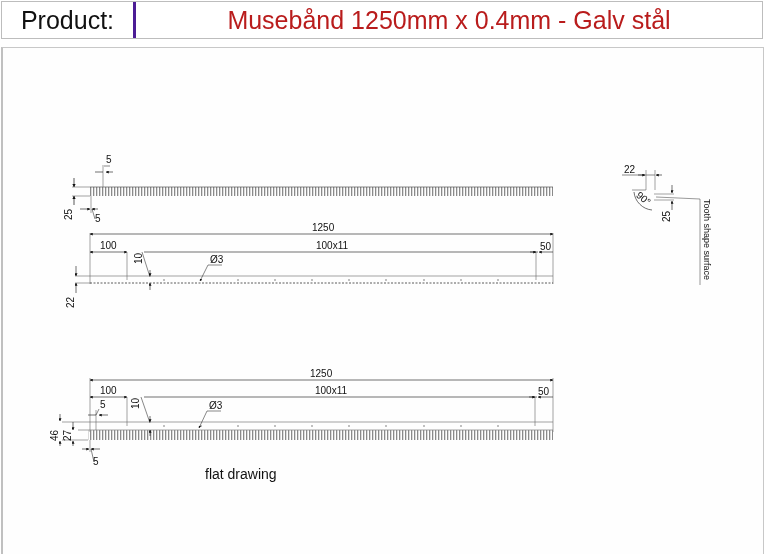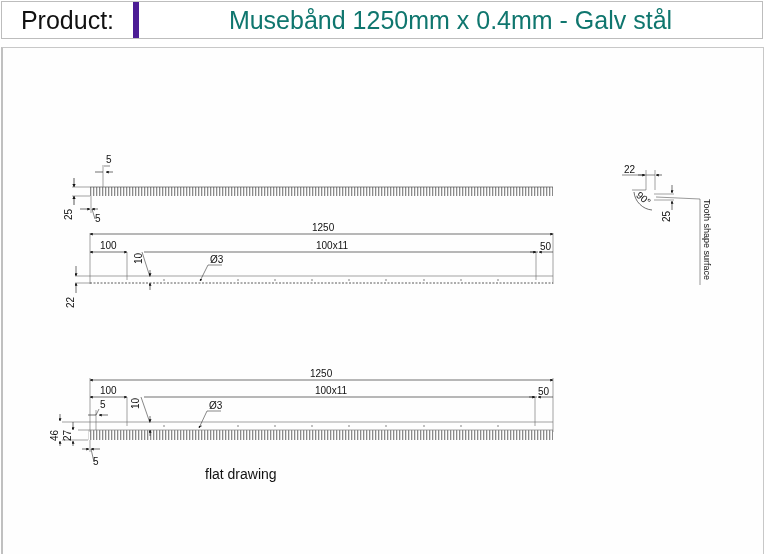--- a/index.html
+++ b/index.html
@@ -1,19 +1,19 @@
 <!DOCTYPE html>
 <html><head>
 <meta charset="utf-8">
 <style>
   html,body{margin:0;padding:0;background:#fff;}
   body{width:766px;height:554px;position:relative;overflow:hidden;font-family:"Liberation Sans",sans-serif;}
   .header{position:absolute;left:1px;top:1px;width:762px;height:38px;border:1px solid #bdbdbd;display:flex;box-sizing:border-box;}
-  .header .lbl{width:131px;border-right:6px solid #4c1d95;display:flex;align-items:center;justify-content:center;font-size:25px;color:#111;}
-  .header .val{flex:1;display:flex;align-items:center;justify-content:center;font-size:25px;color:#0f766e;}
+  .header .lbl{width:131px;border-right:3px solid #4c1d95;display:flex;align-items:center;justify-content:center;font-size:25px;color:#111;}
+  .header .val{flex:1;display:flex;align-items:center;justify-content:center;font-size:25px;color:#b91c1c;}
   .canvas{position:absolute;left:1px;top:47px;width:763px;height:510px;border:1px solid #c8c8c8;border-left:2px solid #c0c0c0;box-sizing:border-box;background:#fefefe;}
   svg{position:absolute;left:0;top:0;}
   svg text{font-family:"Liberation Sans",sans-serif;fill:#111;}
 </style>
 </head>
 <body>
 
 <div class="header">
   <div class="lbl">Product:</div>
   <div class="val">Musebånd 1250mm x 0.4mm - Galv stål</div>

